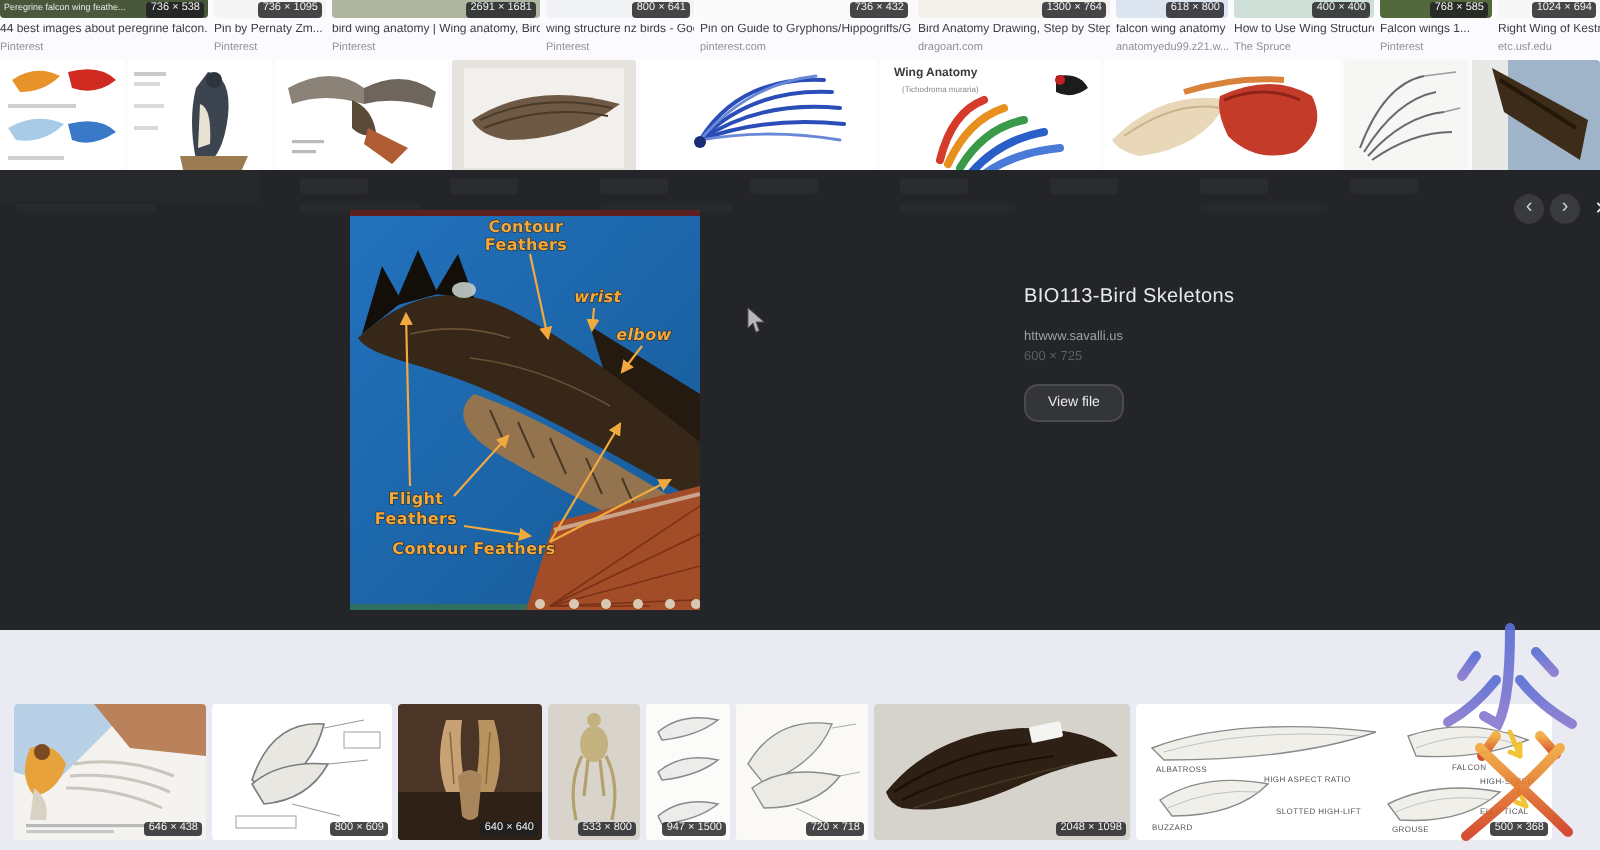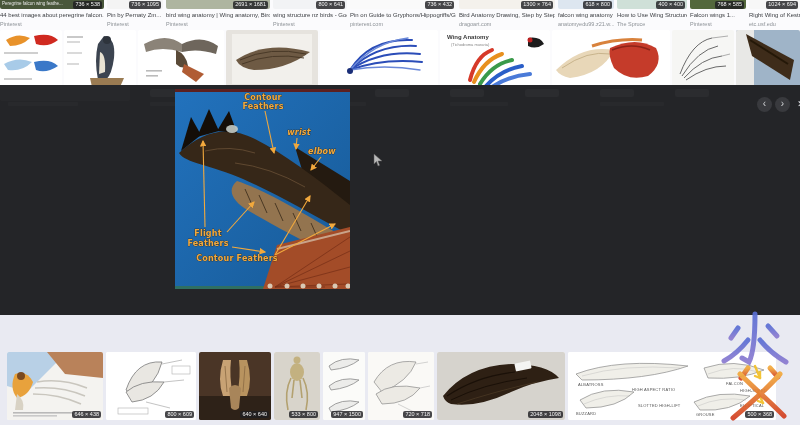--- a/index.html
+++ b/index.html
@@ -26,21 +26,21 @@
   .wa-title{position:absolute;left:7px;top:4px;font-size:6px;font-weight:bold;color:#3a3a3a;white-space:nowrap;}
   .wa-sub{position:absolute;left:11px;top:12px;font-size:4px;color:#888;white-space:nowrap;}
 
   
   .panel{position:absolute;top:85px;left:0;width:800px;height:230px;background:#242528;}
   .ghosts{position:absolute;top:0;left:0;width:800px;height:24px;opacity:.55;}
   .gthumb{position:absolute;top:0;height:16px;background:#2b2c2f;border-radius:0 0 2px 2px;}
   .gbadge{position:absolute;top:4px;height:8px;width:34px;background:#313235;border-radius:2px;}
   .gline{position:absolute;top:17px;height:4px;background:#2c2d30;border-radius:1px;}
 
-  .pimg{position:absolute;left:175px;top:4px;width:139px;height:200px;}
+  .pimg{position:absolute;left:175px;top:20px;width:139px;height:200px;}
   .pimg svg{display:block;}
   .lbl{font-family:"DejaVu Sans",sans-serif;font-weight:bold;font-size:8px;fill:#f2a93d;
        stroke:#31220c;stroke-width:.55;paint-order:stroke;letter-spacing:.2px;}
   .it{font-style:italic;}
 
   .cursor{position:absolute;left:373px;top:68px;}
 
   .info{position:absolute;left:512px;top:58px;width:240px;}
   .ptitle{font-size:10px;color:#e8eaed;letter-spacing:.2px;}
   .purl{font-size:6.5px;color:#9aa0a6;margin-top:11px;}
@@ -334,20 +334,26 @@
       <text class="lbl" x="33" y="147" text-anchor="middle">Flight</text>
       <text class="lbl" x="33" y="157" text-anchor="middle">Feathers</text>
       <text class="lbl" x="62" y="172" text-anchor="middle">Contour  Feathers</text>
     </svg>
   </div>
 
   <svg class="cursor" width="10" height="14" viewBox="0 0 10 14">
     <path d="M1,1 L1,11 L3.5,8.5 L5,13 L6.6,12.3 L5,8 L9,8 Z" fill="#b8b8b8" stroke="#5a5a5a" stroke-width="0.5"></path>
   </svg>
 
+  <div class="info">
+    <div class="ptitle">BIO113-Bird Skeletons</div>
+    <div class="purl">httwww.savalli.us</div>
+    <div class="pdims">600 × 725</div>
+    <button class="viewbtn">View file</button>
+  </div>
 
   <div class="navc prev">
     <span>‹</span>
   </div>
   <div class="navc next">
     <span>›</span>
   </div>
   <div class="closeb">
     <span>✕</span>
   </div>

